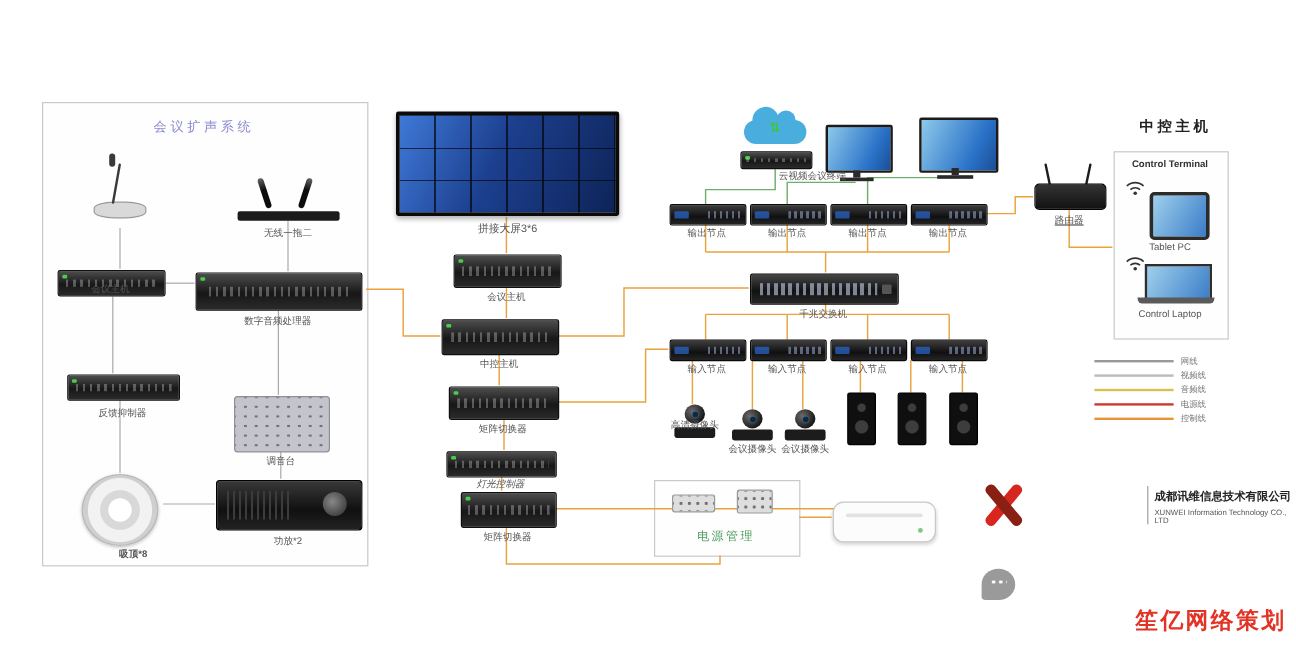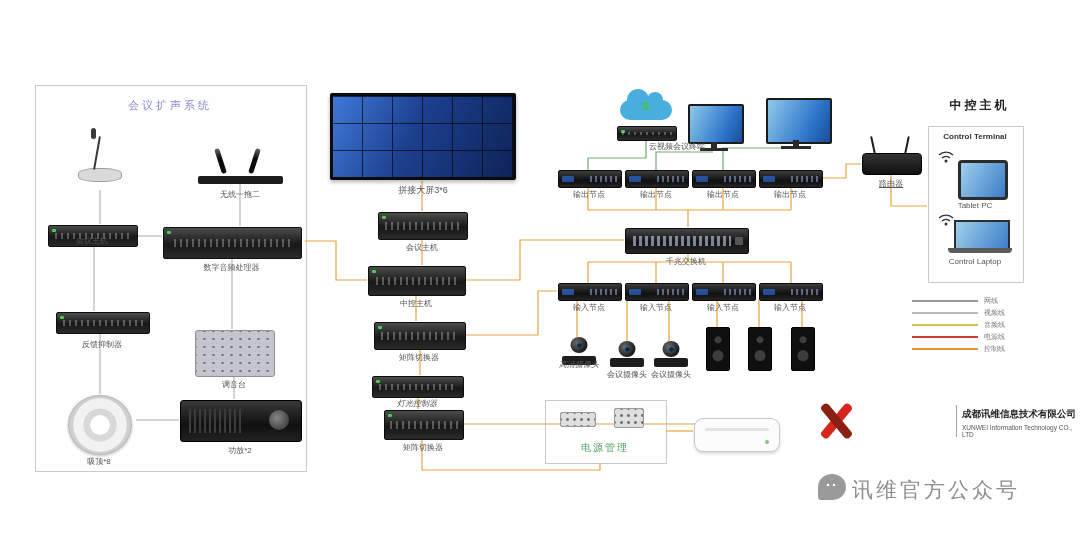--- a/index.html
+++ b/index.html
@@ -171,21 +171,21 @@
   <div class="dev device-dark" style="left:163px;top:227px;width:137px;height:30px;"></div>
   <div class="label" style="left:163px;top:263px;width:137px;">数字音频处理器</div>
 
   <div class="dev device-dark" style="left:56px;top:312px;width:92px;height:20px;"></div>
   <div class="label" style="left:56px;top:340px;width:92px;">反馈抑制器</div>
 
   <div class="dev mixer" style="left:195px;top:330px;width:78px;height:45px;"></div>
   <div class="label" style="left:195px;top:380px;width:78px;">调音台</div>
 
   <div class="dev ceilspk" style="left:68px;top:395px;width:62px;height:58px;"></div>
-  <div class="label" style="left:68px;top:457px;width:62px;">吸顶*8</div>
+  <div class="label" style="left:80px;top:457px;width:62px;font-weight:bold;">吸顶*8</div>
 
   <div class="dev amp" style="left:180px;top:400px;width:120px;height:40px;"></div>
   <div class="label" style="left:180px;top:446px;width:120px;">功放*2</div>
 
   <div class="dev videowall" style="left:330px;top:93px;width:180px;height:81px;"></div>
   <div class="label" style="left:330px;top:185px;width:186px;font-size:9px;">拼接大屏3*6</div>
 
   <div class="dev device-dark" style="left:378px;top:212px;width:88px;height:26px;"></div>
   <div class="label" style="left:378px;top:243px;width:88px;">会议主机</div>
 
@@ -246,21 +246,21 @@
         <div class="cam-lens"></div>
       </div>
       <div class="cam-base"></div>
   </div>
   <div class="dev" style="left:652px;top:341px;width:38px;height:26px;">
     <div class="cam-head">
         <div class="cam-lens"></div>
       </div>
       <div class="cam-base"></div>
   </div>
-  <div class="label" style="left:550px;top:360px;width:58px;font-style:italic;">高清摄像头</div>
+  <div class="label" style="left:550px;top:350px;width:58px;">高清摄像头</div>
   <div class="label" style="left:598px;top:370px;width:58px;">会议摄像头</div>
   <div class="label" style="left:642px;top:370px;width:58px;">会议摄像头</div>
 
   <div class="dev speakerbox" style="left:706px;top:327px;width:22px;height:42px;"></div>
   <div class="dev speakerbox" style="left:748px;top:327px;width:22px;height:42px;"></div>
   <div class="dev speakerbox" style="left:791px;top:327px;width:22px;height:42px;"></div>
 
   <div class="dev antenna" style="left:872px;top:136px;transform:rotate(-12deg);"></div>
   <div class="dev antenna" style="left:906px;top:136px;transform:rotate(12deg);"></div>
   <div class="dev router" style="left:862px;top:153px;width:58px;height:20px;"></div>
@@ -302,16 +302,16 @@
   <div class="label" style="left:545px;top:442px;width:120px;color:#4f9e5f;font-size:10px;letter-spacing:2px;">电源管理</div>
 
   <div class="dev aircon" style="left:694px;top:418px;width:84px;height:32px;"></div>
 
   <div class="dev xlogo" style="left:818px;top:403px;"></div>
   <div class="dev" style="left:956px;top:405px;width:1px;height:32px;background:#a0a0a0;"></div>
   <div class="dev" style="left:962px;top:408px;width:115px;font-size:9.5px;font-weight:bold;color:#222;white-space:nowrap;">成都讯维信息技术有限公司</div>
   <div class="dev" style="left:962px;top:424px;width:115px;font-size:6.5px;color:#555;">XUNWEI Information Technology CO., LTD</div>
 
   <div class="dev wechat-icon" style="left:818px;top:474px;width:28px;height:26px;"></div>
-  <div class="dev" style="left:852px;top:476px;font-size:21px;color:#8d8d8d;letter-spacing:3px;white-space:nowrap;">讯维官方公众号</div>
-
+
+  <div class="dev" style="left:946px;top:504px;font-size:19px;font-weight:bold;color:#e23324;letter-spacing:2px;white-space:nowrap;">笙亿网络策划</div>
 
 </div>
 
 </body></html>

